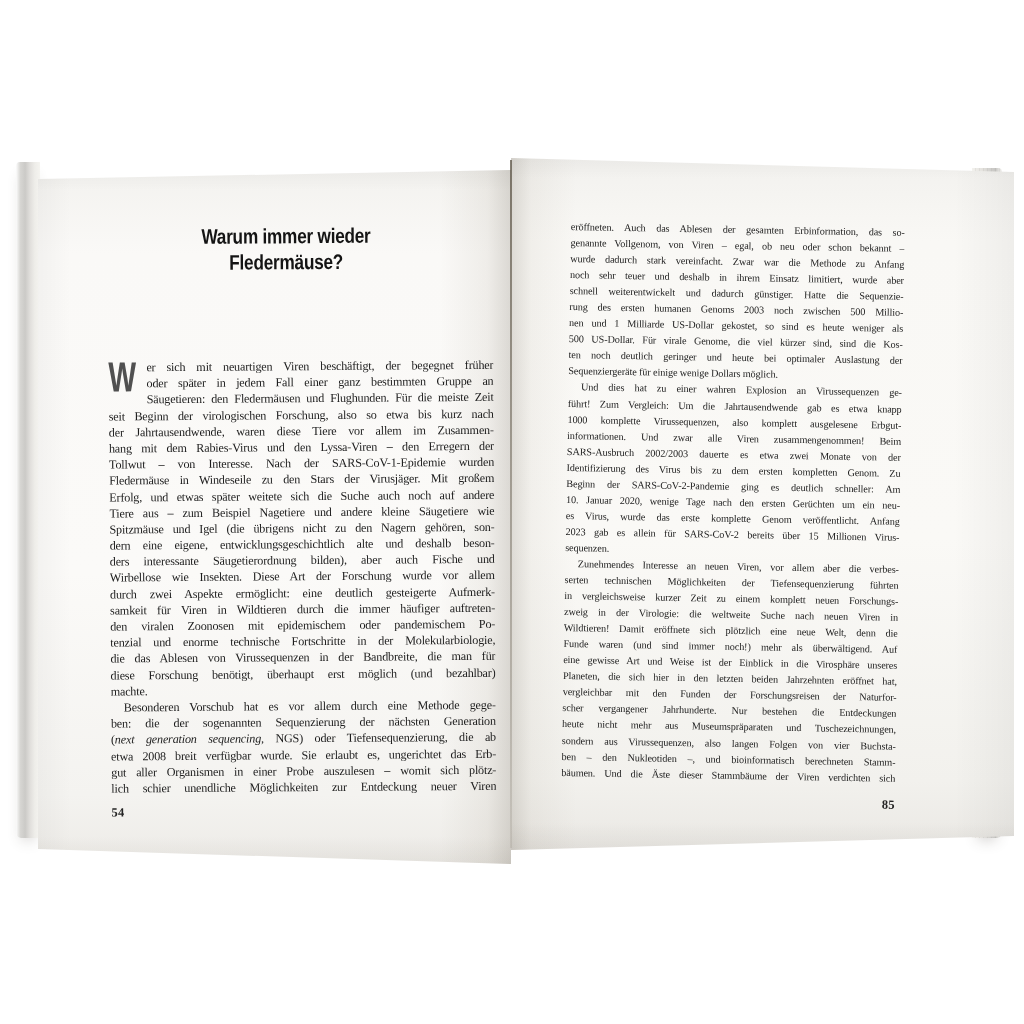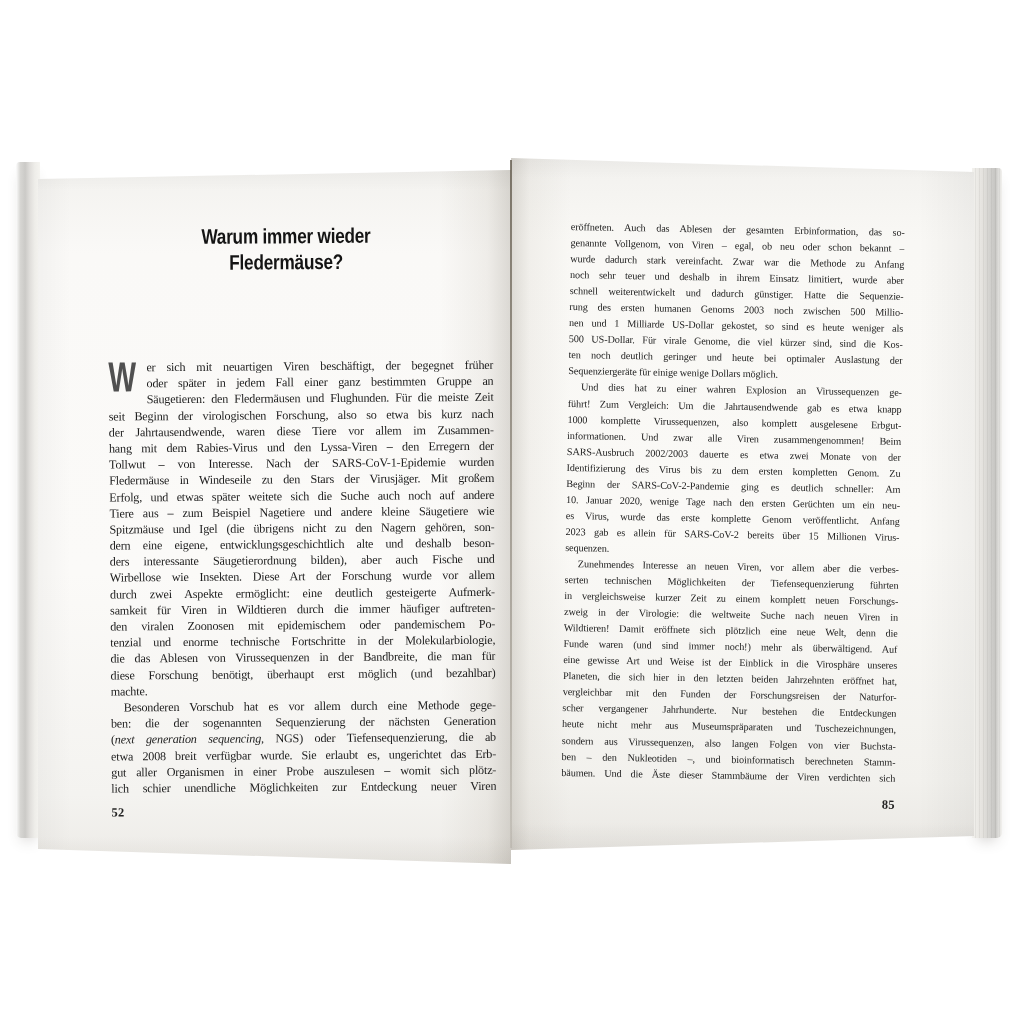--- a/index.html
+++ b/index.html
@@ -28,21 +28,21 @@
       linear-gradient(to right,rgba(0,0,0,0.030),rgba(0,0,0,0) 7%),
       linear-gradient(to right,rgba(0,0,0,0) 85%,rgba(140,128,108,0.10) 95%,rgba(105,96,80,0.22) 100%),
       linear-gradient(to bottom,#f3f2ef 0%,#faf9f7 12%,#fbfaf8 58%,#f4f3f0 90%,#edebe7 100%);}
   .page-right{left:495px;top:8px;width:463px;height:692px;
     clip-path:polygon(0 0,100% 14px,100% 678px,0 100%);
     background:
       linear-gradient(to bottom,rgba(0,0,0,0.03),rgba(0,0,0,0) 3%),
       linear-gradient(to bottom,rgba(0,0,0,0) 96%,rgba(90,82,68,0.07) 100%),
       linear-gradient(to right,rgba(105,96,80,0.20) 0%,rgba(140,128,108,0.08) 4%,rgba(0,0,0,0) 13%),
       linear-gradient(to right,rgba(0,0,0,0) 88%,rgba(0,0,0,0.045) 100%),
-      linear-gradient(to bottom,#f2f1ee 0%,#f9f8f5 12%,#faf9f6 55%,#f2f1ed 90%,#eae8e4 100%);}
+      linear-gradient(to bottom,#f2f1ee 0%,#f9f8f5 12%,#faf9f6 55%,#f2f1ed 90%,#eae8e4 100%); padding-left: 40px;}
 
   .gutter-line{position:absolute;left:494px;top:10px;width:2px;height:688px;
     background:linear-gradient(to bottom,rgba(96,88,74,0.78) 0%,rgba(110,102,88,0.55) 45%,rgba(120,112,98,0.35) 80%,rgba(120,112,98,0.15) 100%);}
 
   
   .textlayer{position:absolute;inset:0;color:#1c1c1c;}
   .tilt-left{transform:rotate(-0.4deg);transform-origin:0 0;}
   .tilt-right{transform:rotate(1.0deg);transform-origin:0 0;}
 
   .heading{position:absolute;left:55px;top:55px;width:385px;text-align:center;
@@ -109,21 +109,21 @@
           </div>
           <div class="para cont">
             <div class="line indent">Besonderen Vorschub hat es vor allem durch eine Methode gege-</div>
             <div class="line">ben: die der sogenannten Sequenzierung der nächsten Generation</div>
             <div class="line">(<i>next generation sequencing,</i> NGS) oder Tiefensequenzierung, die ab</div>
             <div class="line">etwa 2008 breit verfügbar wurde. Sie erlaubt es, ungerichtet das Erb-</div>
             <div class="line">gut aller Organismen in einer Probe auszulesen – womit sich plötz-</div>
             <div class="line">lich schier unendliche Möglichkeiten zur Entdeckung neuer Viren</div>
           </div>
         </div>
-      <div class="folio folio-left">52</div>
+      <div class="folio folio-left">54</div>
     </div>
   </div>
 
   <div class="page page-right">
     <div class="textlayer tilt-right">
       <div class="body-col body-right">
           <div class="para">
             <div class="line">eröffneten. Auch das Ablesen der gesamten Erbinformation, das so-</div>
             <div class="line">genannte Vollgenom, von Viren – egal, ob neu oder schon bekannt –</div>
             <div class="line">wurde dadurch stark vereinfacht. Zwar war die Methode zu Anfang</div>

